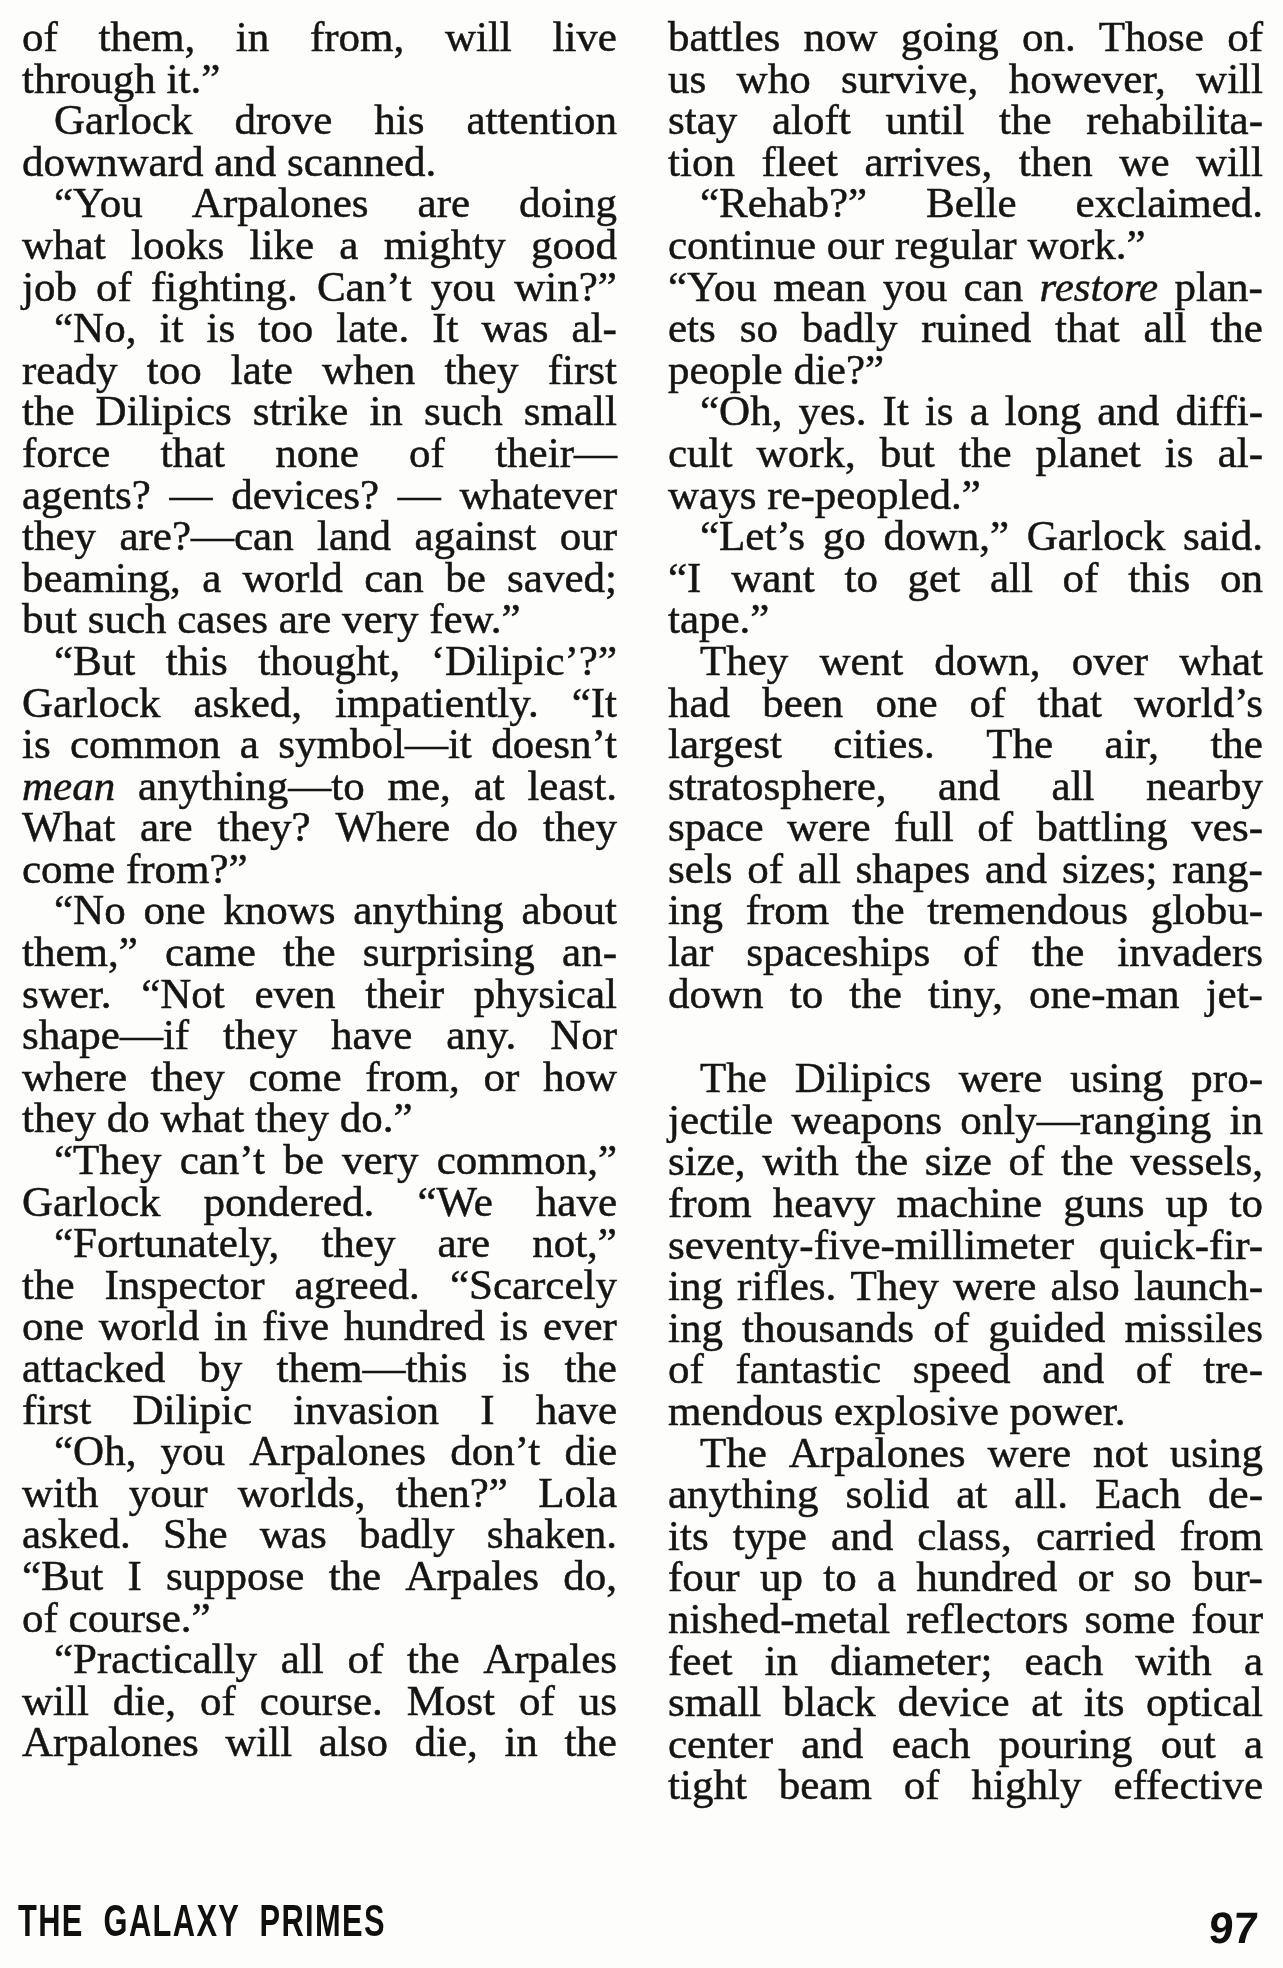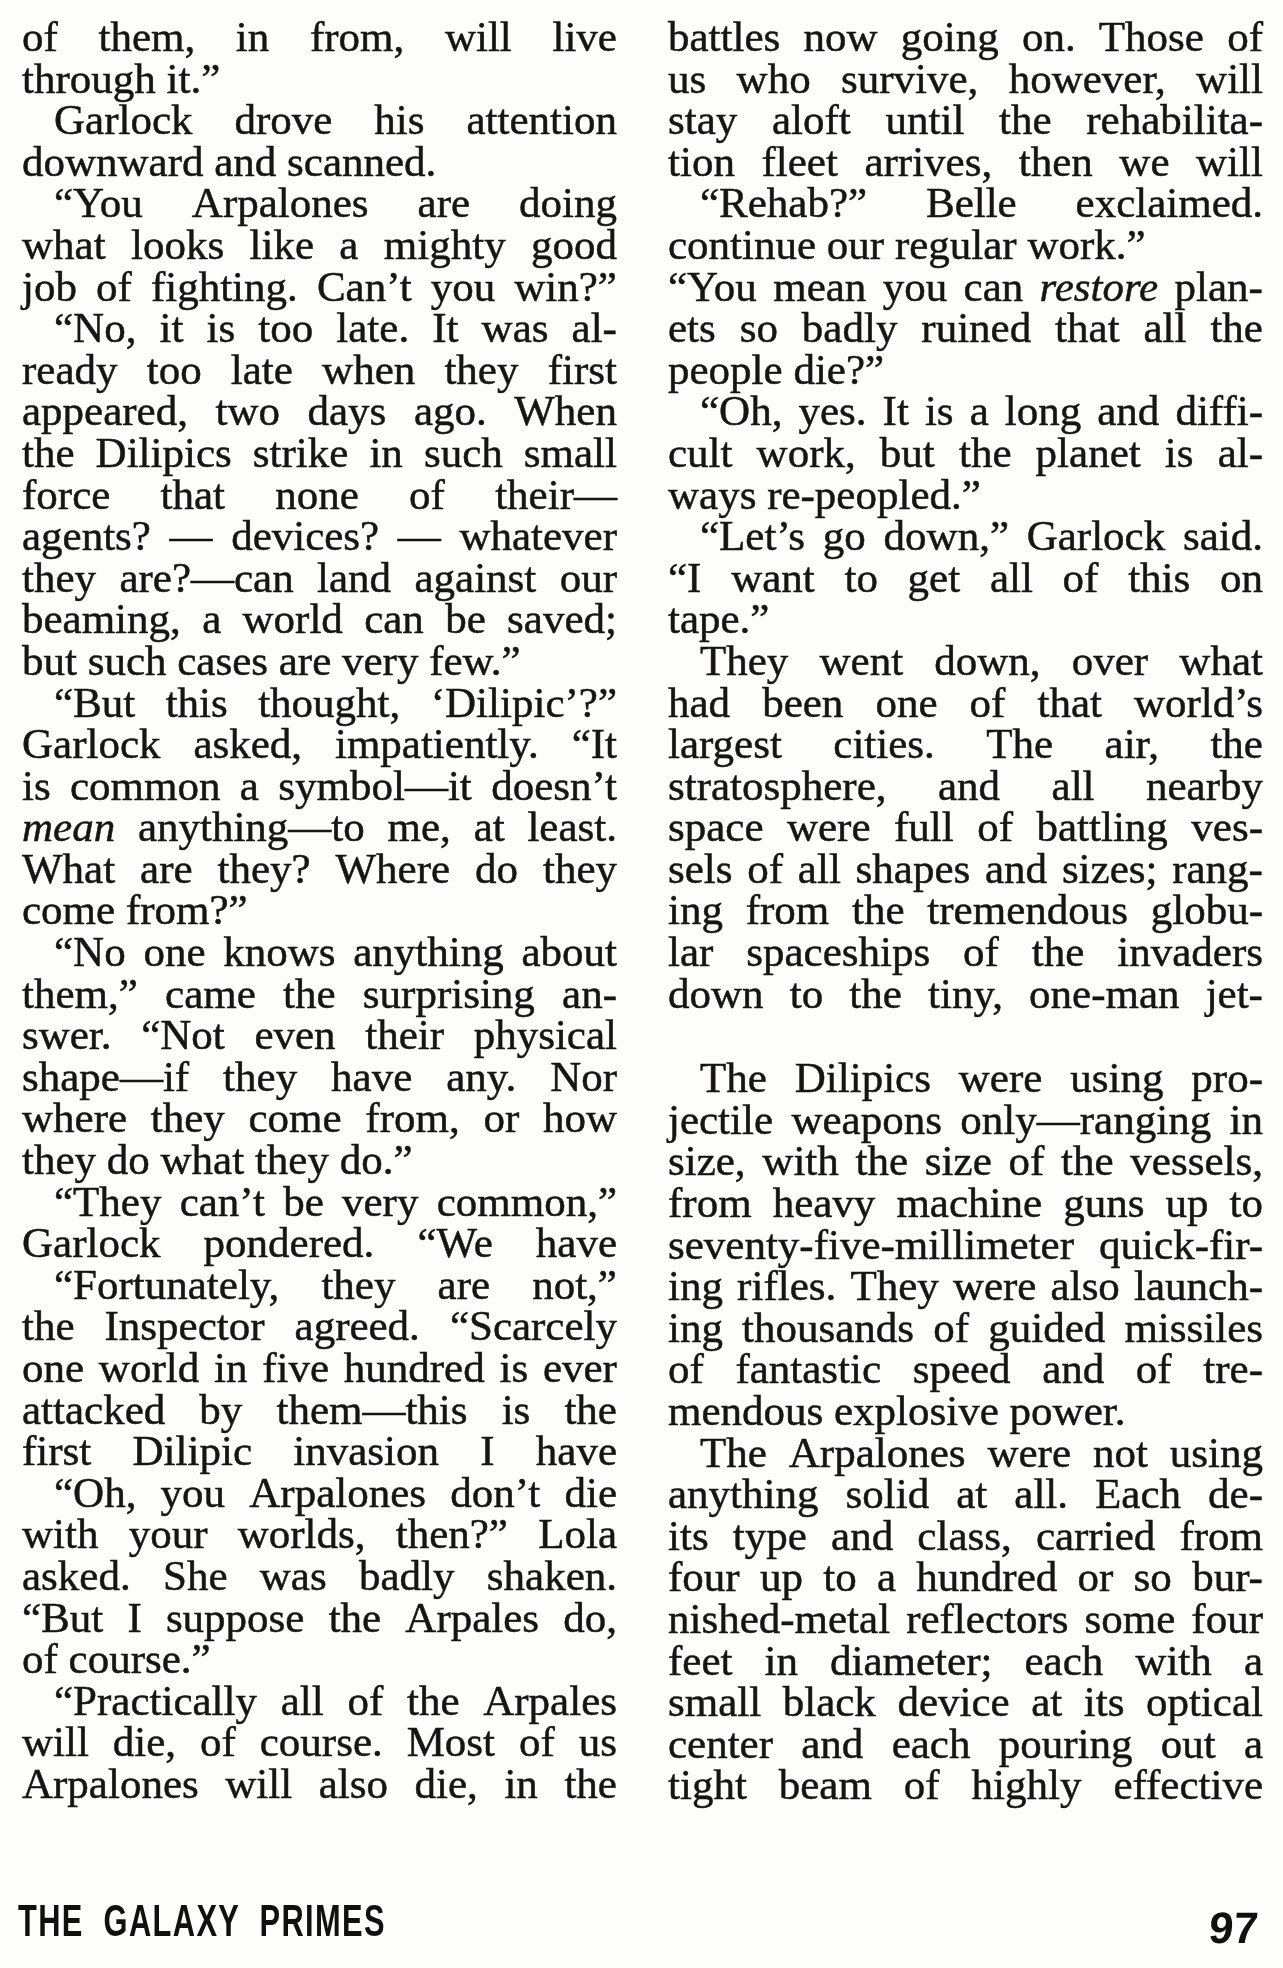--- a/index.html
+++ b/index.html
@@ -113,27 +113,20 @@
       </div>
       <div class="line justified">
         <span>ready</span> 
         <span>too</span> 
         <span>late</span> 
         <span>when</span> 
         <span>they</span> 
         <span>first</span> 
       </div>
       <div class="line justified">
-        <span>appeared,</span> 
-        <span>two</span> 
-        <span>days</span> 
-        <span>ago.</span> 
-        <span>When</span> 
-      </div>
-      <div class="line justified">
         <span>the</span> 
         <span>Dilipics</span> 
         <span>strike</span> 
         <span>in</span> 
         <span>such</span> 
         <span>small</span> 
       </div>
       <div class="line justified">
         <span>force</span> 
         <span>that</span> 

